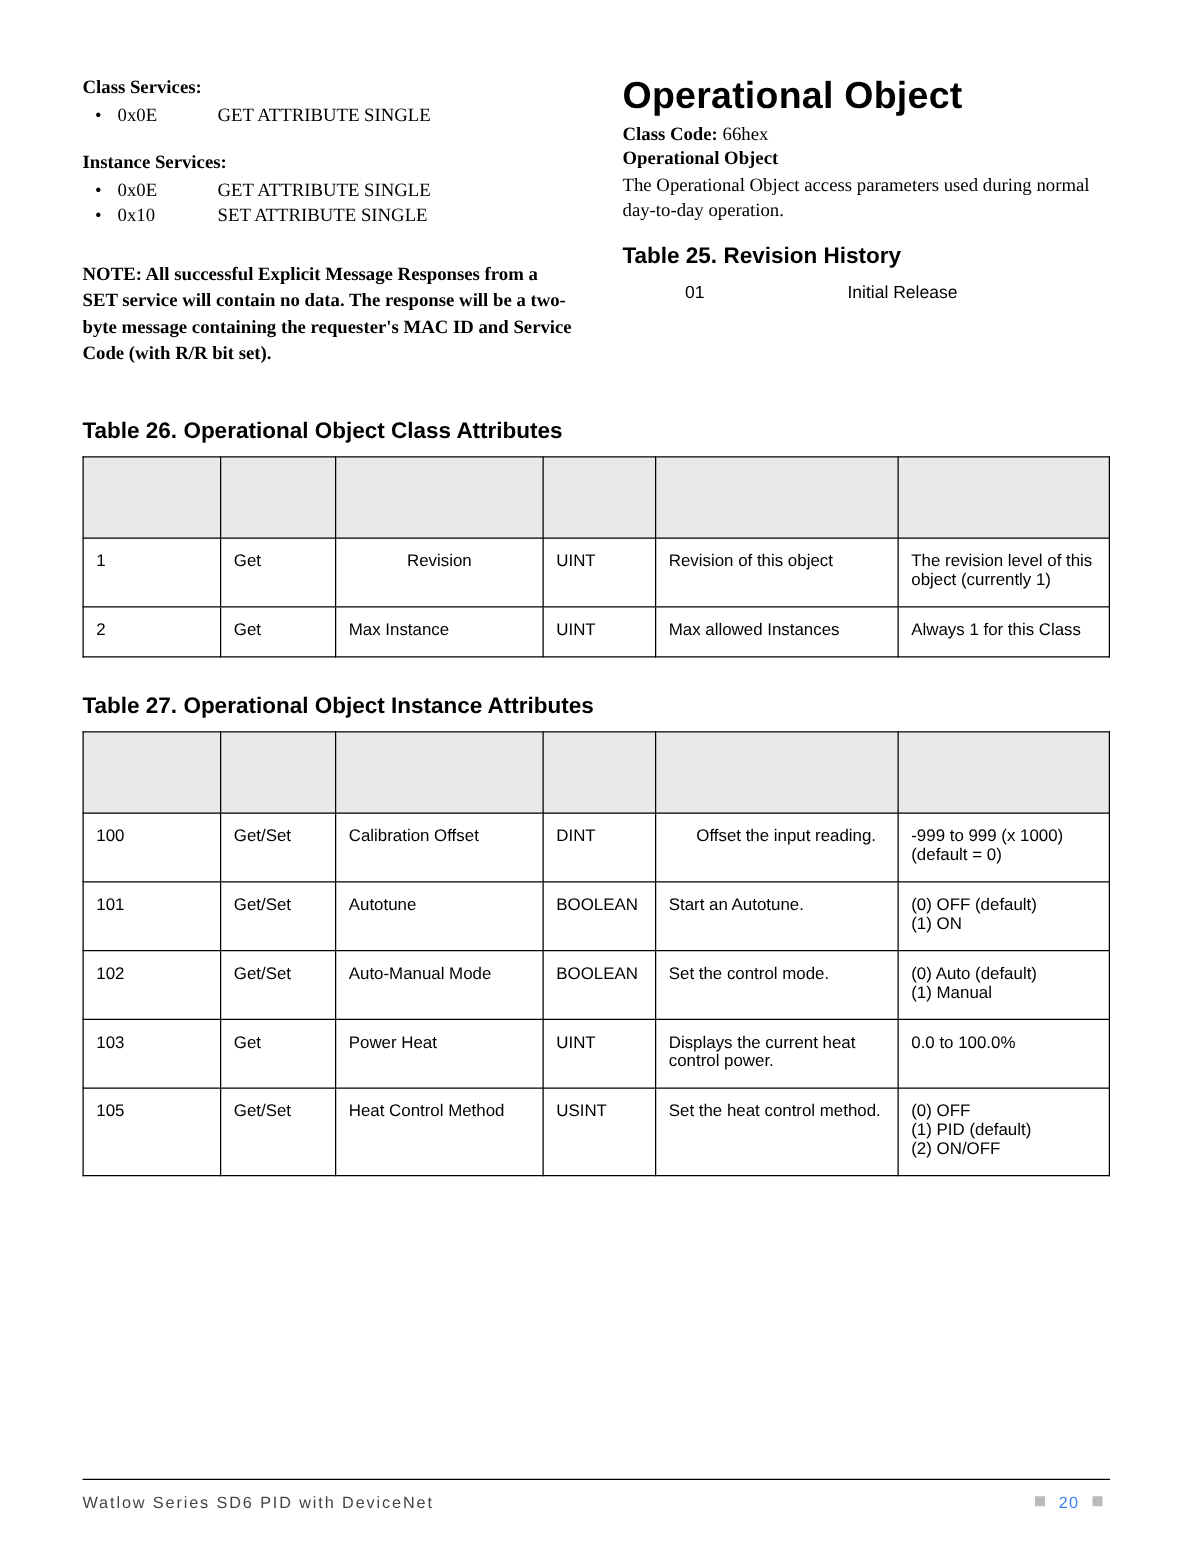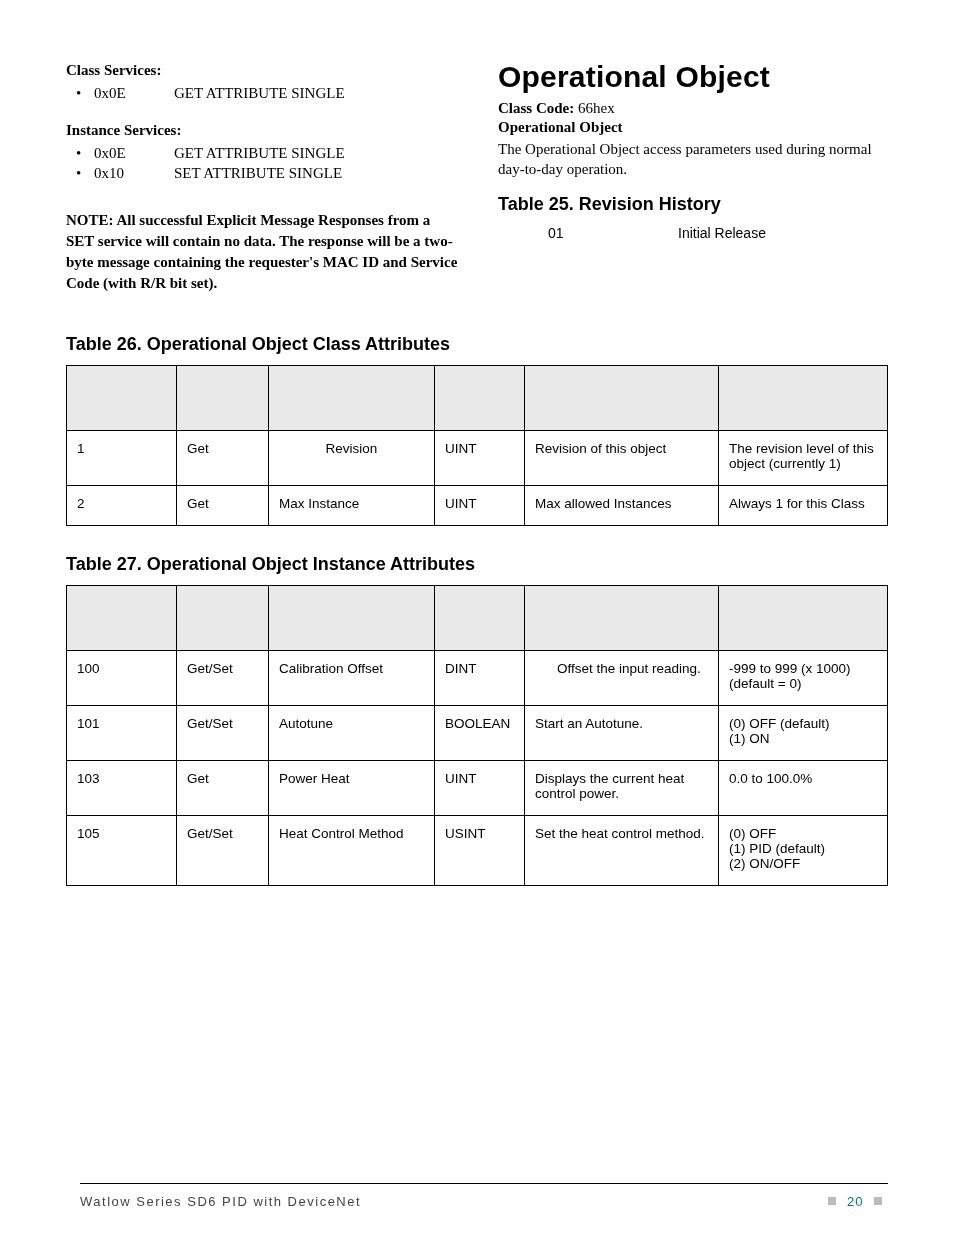--- a/index.html
+++ b/index.html
@@ -127,36 +127,36 @@
   table.attrs col.c3 { width: 166px; }
   table.attrs col.c4 { width: 90px; }
   table.attrs col.c5 { width: 194px; }
   table.attrs col.c6 { }
 
   .t27space { margin-top: 28px; }
 
   
   .footer {
     position: absolute;
-    left: 80px;
+    left: 66px;
     right: 66px;
     bottom: 26px;
     border-top: 1px solid #000;
     padding-top: 10px;
     display: flex;
     justify-content: space-between;
     align-items: center;
     font-family: Arial, Helvetica, sans-serif;
     font-size: 13px;
     letter-spacing: 1.5px;
     color: #444;
   }
   .footer .right {
     letter-spacing: 1px;
-    color: #0f766e;
+    color: #3b82f6;
   }
   .gsq {
     display: inline-block;
     width: 8px;
     height: 8px;
     background: #bbb;
     margin: 0 6px;
     vertical-align: 1px;
   }
 </style>
@@ -286,20 +286,29 @@
           <tr>
             <td style="white-space: pre-line;">101</td>
             <td style="white-space: pre-line;">Get/Set</td>
             <td style="white-space: pre-line;">Autotune</td>
             <td style="white-space: pre-line;">BOOLEAN</td>
             <td style="white-space: pre-line;">Start an Autotune.</td>
             <td style="white-space: pre-line;">(0) OFF (default)
 (1) ON</td>
           </tr>
           <tr>
+            <td style="white-space: pre-line;">102</td>
+            <td style="white-space: pre-line;">Get/Set</td>
+            <td style="white-space: pre-line;">Auto-Manual Mode</td>
+            <td style="white-space: pre-line;">BOOLEAN</td>
+            <td style="white-space: pre-line;">Set the control mode.</td>
+            <td style="white-space: pre-line;">(0) Auto (default)
+(1) Manual</td>
+          </tr>
+          <tr>
             <td style="white-space: pre-line;">103</td>
             <td style="white-space: pre-line;">Get</td>
             <td style="white-space: pre-line;">Power Heat</td>
             <td style="white-space: pre-line;">UINT</td>
             <td style="white-space: pre-line;">Displays the current heat control power.</td>
             <td style="white-space: pre-line;">0.0 to 100.0%</td>
           </tr>
           <tr>
             <td style="white-space: pre-line;">105</td>
             <td style="white-space: pre-line;">Get/Set</td>

